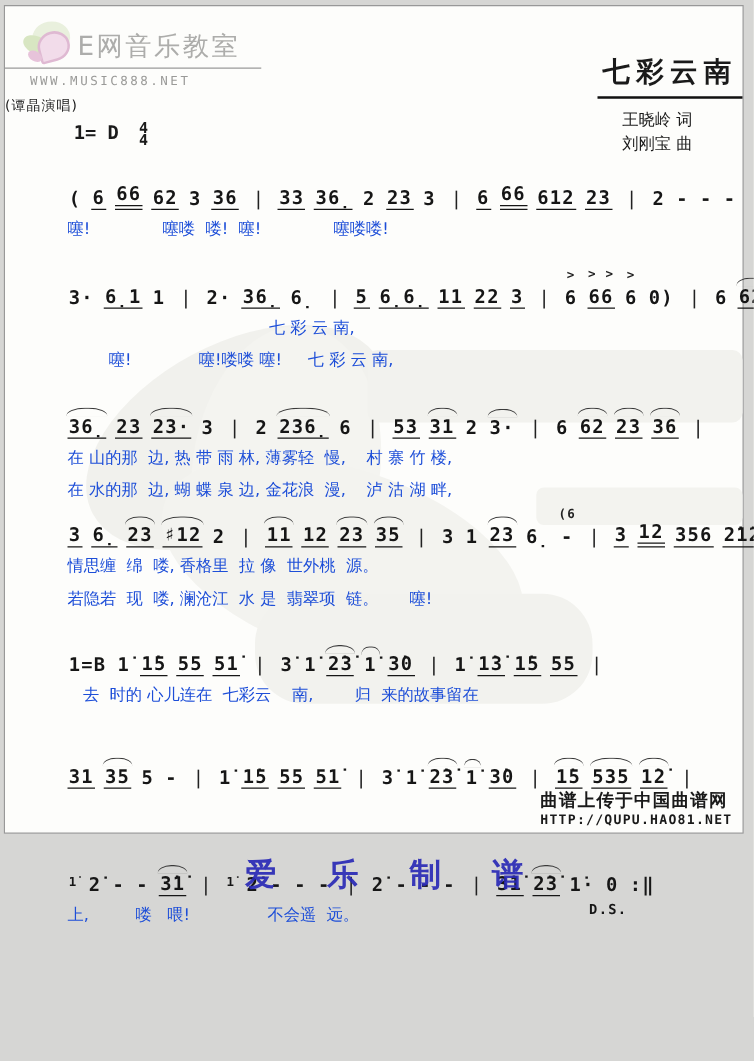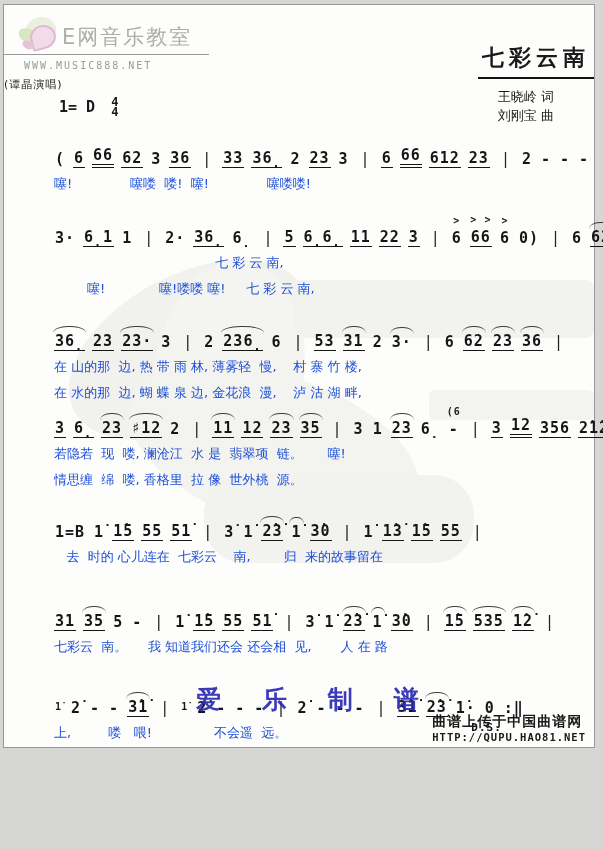--- a/index.html
+++ b/index.html
@@ -1,18 +1,18 @@
 <!DOCTYPE html>
 <html><head>
 <meta charset="utf-8">
 <style>
   html,body{margin:0;padding:0}
   body{width:603px;height:849px;position:relative;overflow:hidden;
        background:#d6d6d4;font-family:"DejaVu Sans",sans-serif;color:#1a1a1a}
-  .page{position:absolute;left:3px;top:4px;width:592px;height:744px;
+  .page{position:absolute;left:3px;top:4px;width:592px;height:663px;
         background:#fdfdfb;border:1px solid #989898;box-sizing:border-box}
 
   
   .wm{position:absolute;z-index:0}
   .wm-petal1{left:55px;top:270px;width:260px;height:150px;background:#f1f1ed;border-radius:50%;transform:rotate(-28deg)}
   .wm-petal2{left:120px;top:370px;width:300px;height:150px;background:#f3f3ef;border-radius:50%;transform:rotate(18deg)}
   .wm-petal3{left:150px;top:255px;width:150px;height:230px;background:#f4f4f0;border-radius:50%;transform:rotate(8deg)}
   .wm-bar1{left:290px;top:275px;width:300px;height:58px;background:#f2f2ee;border-radius:8px}
   .wm-bar2{left:425px;top:385px;width:165px;height:30px;background:#f3f3ef;border-radius:6px}
   .wm-bar3{left:200px;top:470px;width:270px;height:88px;background:#f2f2ee;border-radius:40px}
@@ -363,22 +363,22 @@
           <span class="seg u2">
             <b class="t">12</b>
           </span>
           <span class="seg u1">
             <b class="t">356</b>
           </span>
           <span class="seg u1">
             <b class="t">2̇1̇2̇</b>
           </span>
         </div>
+        <div class="lyr">情思缠  绵  喽, 香格里  拉 像  世外桃  源。</div>
         <div class="lyr">若隐若  现  喽, 澜沧江  水 是  翡翠项  链。      噻!</div>
-        <div class="lyr">情思缠  绵  喽, 香格里  拉 像  世外桃  源。</div>
       </div>
       <div class="line">
         <div class="notes">
           <span class="seg">
             <b class="t">1=B</b>
           </span>
           <span class="seg">
             <b class="t">1̇</b>
           </span>
           <span class="seg u1">
@@ -479,21 +479,20 @@
           <span class="seg u1">
             <i class="arc"></i>
             <b class="t">535</b>
           </span>
           <span class="seg u1">
             <i class="arc"></i>
             <b class="t">1̇2̇</b>
           </span>
           <span class="bar">|</span>
         </div>
-        <div class="lyr">七彩云  南。     我 知道我们还会 还会相  见,       人 在 路</div>
       </div>
       <div class="line">
         <div class="notes">
           <span class="seg small">
             <b class="t">1̇</b>
           </span>
           <span class="seg">
             <b class="t">2̇</b>
           </span>
           <span class="seg">

